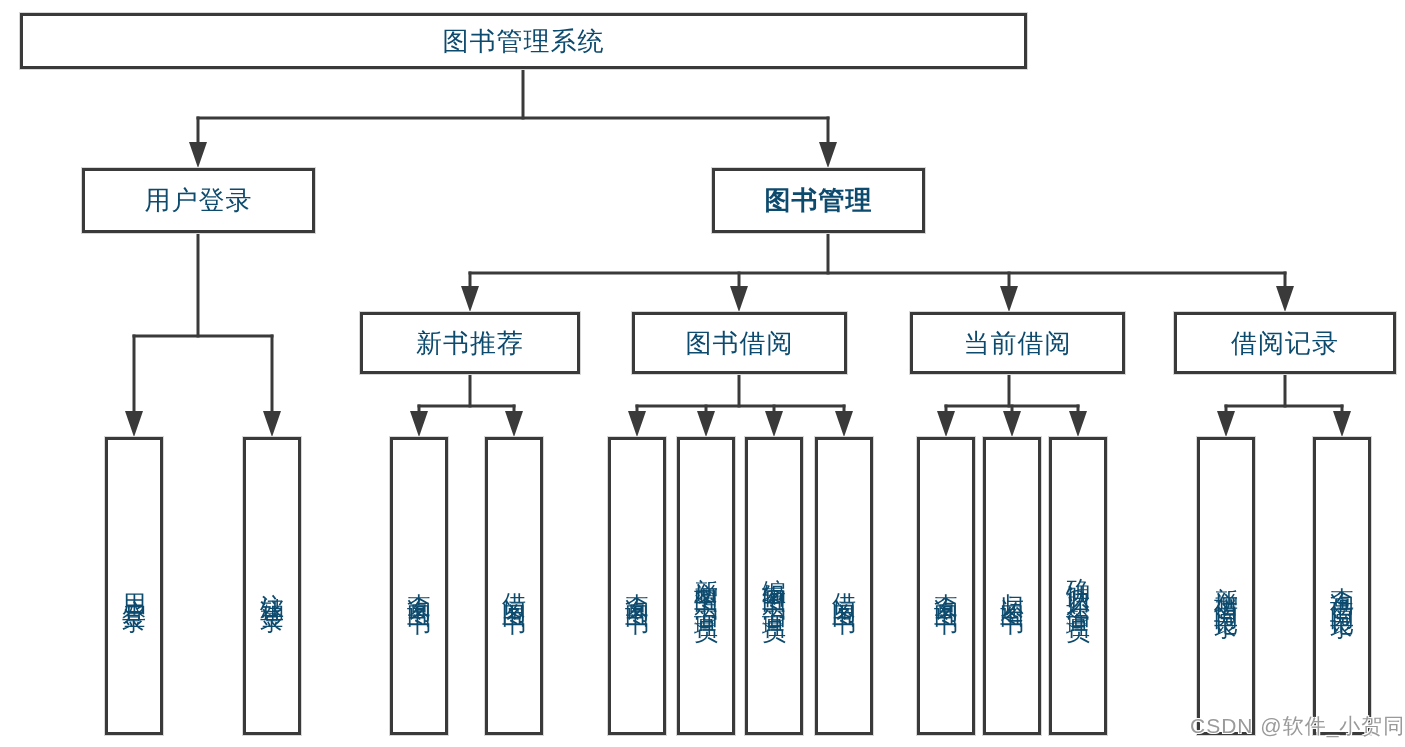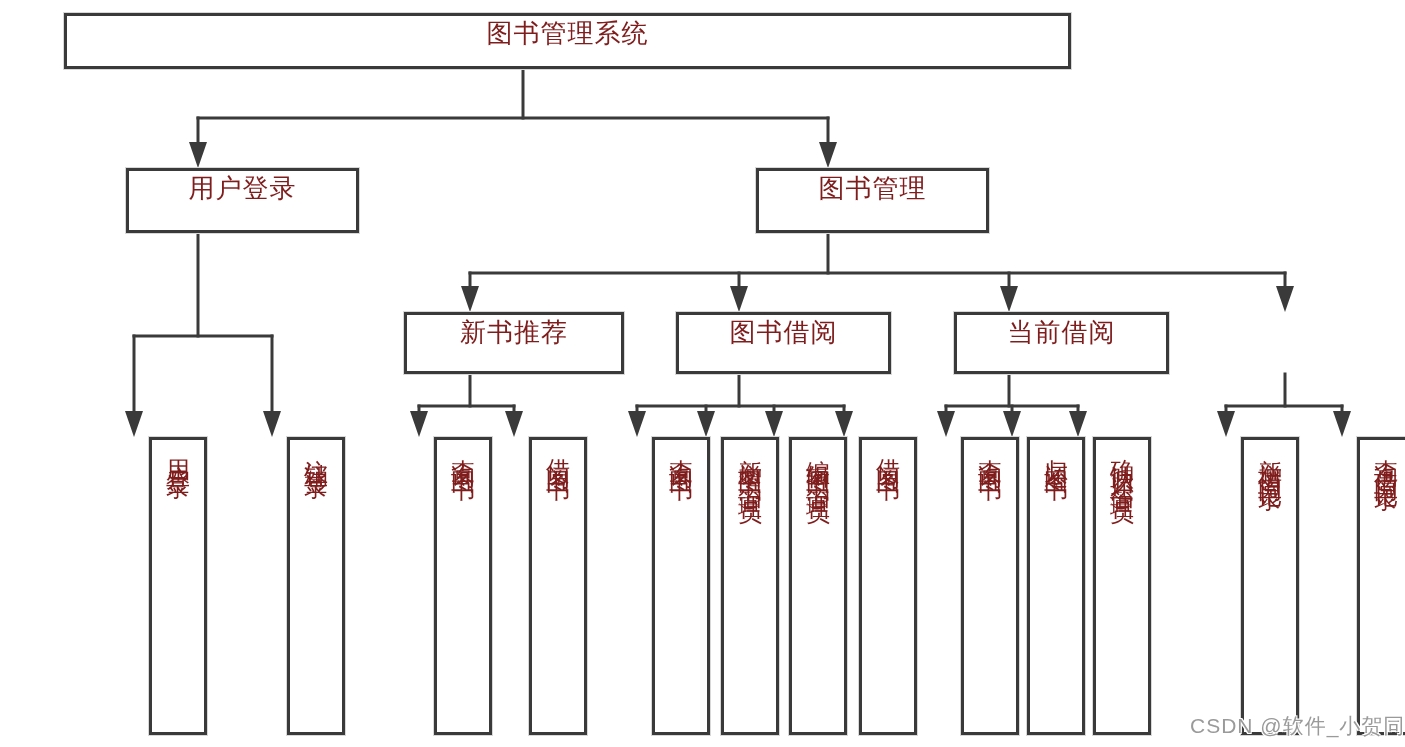--- a/index.html
+++ b/index.html
@@ -11,24 +11,24 @@
     overflow:hidden;
   }
   #conn{position:absolute;left:0;top:0;z-index:1;}
   .box{
     position:absolute;
     box-sizing:border-box;
     border:3px solid #3a3a3a;
     background:#ffffff;
     box-shadow:0 0 0 1px #d8d8d8;
     display:flex;
+    align-items:center;
     justify-content:center;
-    color:#7f1d1d;
+    color:#0c4a6e;
     z-index:2;
-    margin-left:44px;
   }
   .hbox{font-size:26px;letter-spacing:1px;}
   .vbox span{
     writing-mode:vertical-rl;
     text-orientation:mixed;
     line-height:1;
     font-size:24px;
     letter-spacing:6px;
     white-space:nowrap;
   }
@@ -102,32 +102,35 @@
       <polygon points="1333,411 1351,411 1342,437" fill="#3a3a3a"></polygon>
     </svg>
 
   <div class="box hbox" style="left:20px;top:13px;width:1007px;height:56px;">
     <span>图书管理系统</span>
   </div>
 
   <div class="box hbox" style="left:82px;top:168px;width:233px;height:65px;">
     <span>用户登录</span>
   </div>
-  <div class="box hbox" style="left:712px;top:168px;width:233px;height:65px;">
+  <div class="box hbox" style="left:712px;top:168px;width:213px;height:65px;font-weight:bold;">
     <span>图书管理</span>
   </div>
 
   <div class="box hbox" style="left:360px;top:312px;width:220px;height:62px;">
     <span>新书推荐</span>
   </div>
   <div class="box hbox" style="left:632px;top:312px;width:215px;height:62px;">
     <span>图书借阅</span>
   </div>
   <div class="box hbox" style="left:910px;top:312px;width:215px;height:62px;">
     <span>当前借阅</span>
+  </div>
+  <div class="box hbox" style="left:1174px;top:312px;width:222px;height:62px;">
+    <span>借阅记录</span>
   </div>
 
   <div class="box vbox" style="left:105px;top:437px;width:58px;height:298px;">
     <span>用户登录</span>
   </div>
   <div class="box vbox" style="left:243px;top:437px;width:58px;height:298px;">
     <span>注销登录</span>
   </div>
 
   <div class="box vbox" style="left:390px;top:437px;width:58px;height:298px;">

